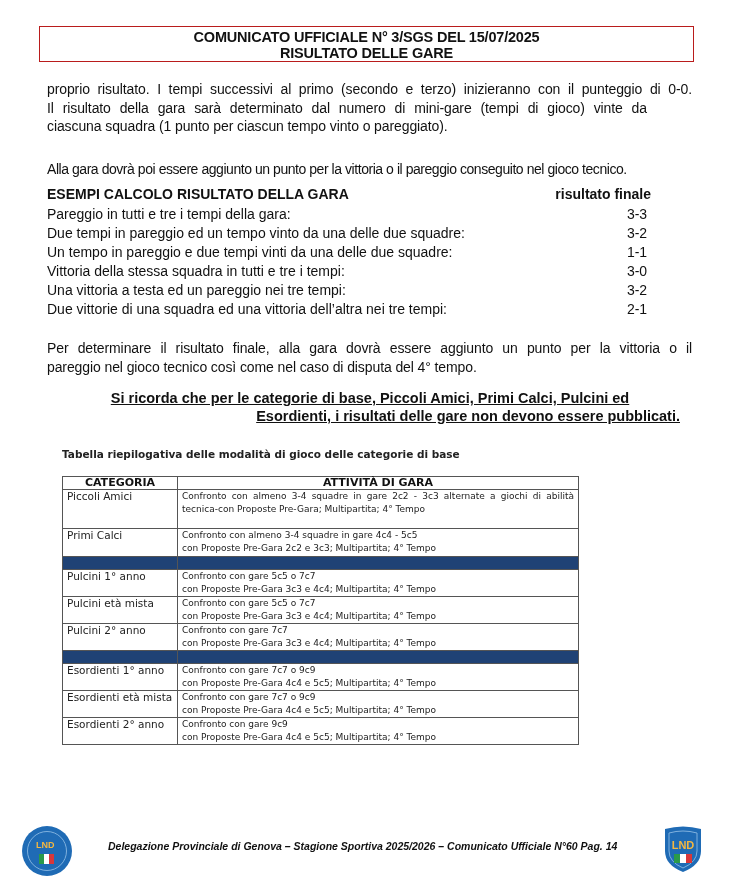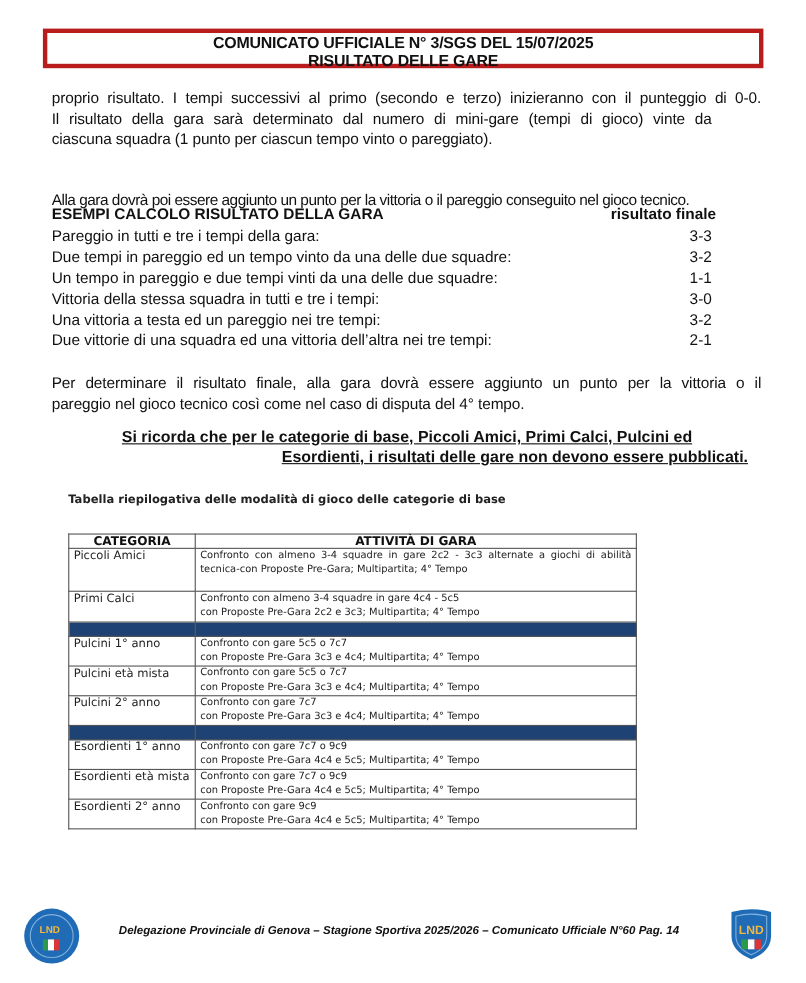--- a/index.html
+++ b/index.html
@@ -1,34 +1,34 @@
 <!DOCTYPE html>
 <html><head>
 <meta charset="utf-8">
 <style>
   html, body { margin:0; padding:0; background:#ffffff; }
   body { width:733px; height:894px; position:relative; overflow:hidden; font-family:"Liberation Sans", sans-serif; color:#111; }
-  .titlebox { position:absolute; left:39px; top:26px; width:655px; height:36px; border:4px solid #b91c1c; box-sizing:border-box; text-align:center; font-weight:bold; font-size:14.5px; line-height:16px; padding-top:2px; letter-spacing:-0.2px; }
+  .titlebox { position:absolute; left:39px; top:26px; width:655px; height:36px; border:1px solid #b91c1c; box-sizing:border-box; text-align:center; font-weight:bold; font-size:14.5px; line-height:16px; padding-top:2px; letter-spacing:-0.2px; }
   .titlebox div { white-space:nowrap; }
   .para { position:absolute; left:47px; width:645px; font-size:14px; line-height:18.5px; text-align:justify; letter-spacing:-0.1px; }
   .para span { display:block; }
   .p1 { top:80px; }
   .p1 .last { text-align:left; }
   .p2 { top:160px; }
   .ex-head { position:absolute; left:47px; top:185px; width:620px; font-size:14px; font-weight:bold; line-height:18px; }
   .ex-head .res { position:absolute; right:16px; top:0; }
   .ex-row { position:absolute; left:47px; width:620px; font-size:14px; line-height:18px; }
   .ex-row .val { position:absolute; left:560px; top:0; width:60px; text-align:center; }
   .p3 { top:339px; }
   .p3 .last { text-align:left; }
   .notice { position:absolute; left:60px; width:620px; text-align:center; font-weight:bold; font-size:14.5px; line-height:18px; text-decoration:underline; }
   .n1 { top:389px; }
   .n2 { top:407px;text-align:right; }
   .tbl-caption { position:absolute; left:62px; top:448px; font-family:"DejaVu Sans", sans-serif; font-size:10.5px; font-weight:bold; color:#222; }
-  table.cat { position:absolute; left:62px; top:476px; width:517px; border-collapse:collapse; font-family:"DejaVu Sans", sans-serif;margin-top:9px; }
+  table.cat { position:absolute; left:62px; top:476px; width:517px; border-collapse:collapse; font-family:"DejaVu Sans", sans-serif; }
   table.cat td, table.cat th { border:1px solid #555; padding:0 4px; vertical-align:top; }
   table.cat th { font-size:11px; font-weight:bold; height:12px; line-height:12px; text-align:center; color:#111; }
   table.cat th.c1 { width:106px; }
   td.cat-name { font-size:10.5px; line-height:13px; color:#222; padding-top:1px; }
   td.cat-name.justify { text-align:justify; text-align-last:left; }
   td.cat-act { font-size:9px; line-height:13px; color:#222; padding-top:1px; }
   td.cat-act span { display:block; }
   tr.sep td { background:#1f4275; height:12px; border-color:#555; padding:0; }
   .footer-logo { position:absolute; }
   .logo-left { left:22px; top:826px; width:50px; height:50px; border-radius:50%; background:#1f6bb5; }
@@ -45,21 +45,21 @@
   <div>COMUNICATO UFFICIALE N° 3/SGS DEL 15/07/2025</div>
   <div>RISULTATO DELLE GARE</div>
 </div>
 
 <div class="para p1">
   <span style="text-align-last:justify;">proprio risultato. I tempi successivi al primo (secondo e terzo) inizieranno con il punteggio di 0-0.</span>
   <span style="text-align-last:justify; width:600px;">Il risultato della gara sarà determinato dal numero di mini-gare (tempi di gioco) vinte da</span>
   <span class="last">ciascuna squadra (1 punto per ciascun tempo vinto o pareggiato).</span>
 </div>
 
-<div class="para p2" style="letter-spacing:-0.45px;margin-top:12px;">Alla gara dovrà poi essere aggiunto un punto per la vittoria o il pareggio conseguito nel gioco tecnico.</div>
+<div class="para p2" style="letter-spacing:-0.45px;">Alla gara dovrà poi essere aggiunto un punto per la vittoria o il pareggio conseguito nel gioco tecnico.</div>
 
 <div class="ex-head">
   <span>ESEMPI CALCOLO RISULTATO DELLA GARA</span>
   <span class="res">risultato finale</span>
 </div>
 
 <div class="ex-row" style="top:205px;">
   <span>Pareggio in tutti e tre i tempi della gara:</span>
   <span class="val">3-3</span>
 </div>

